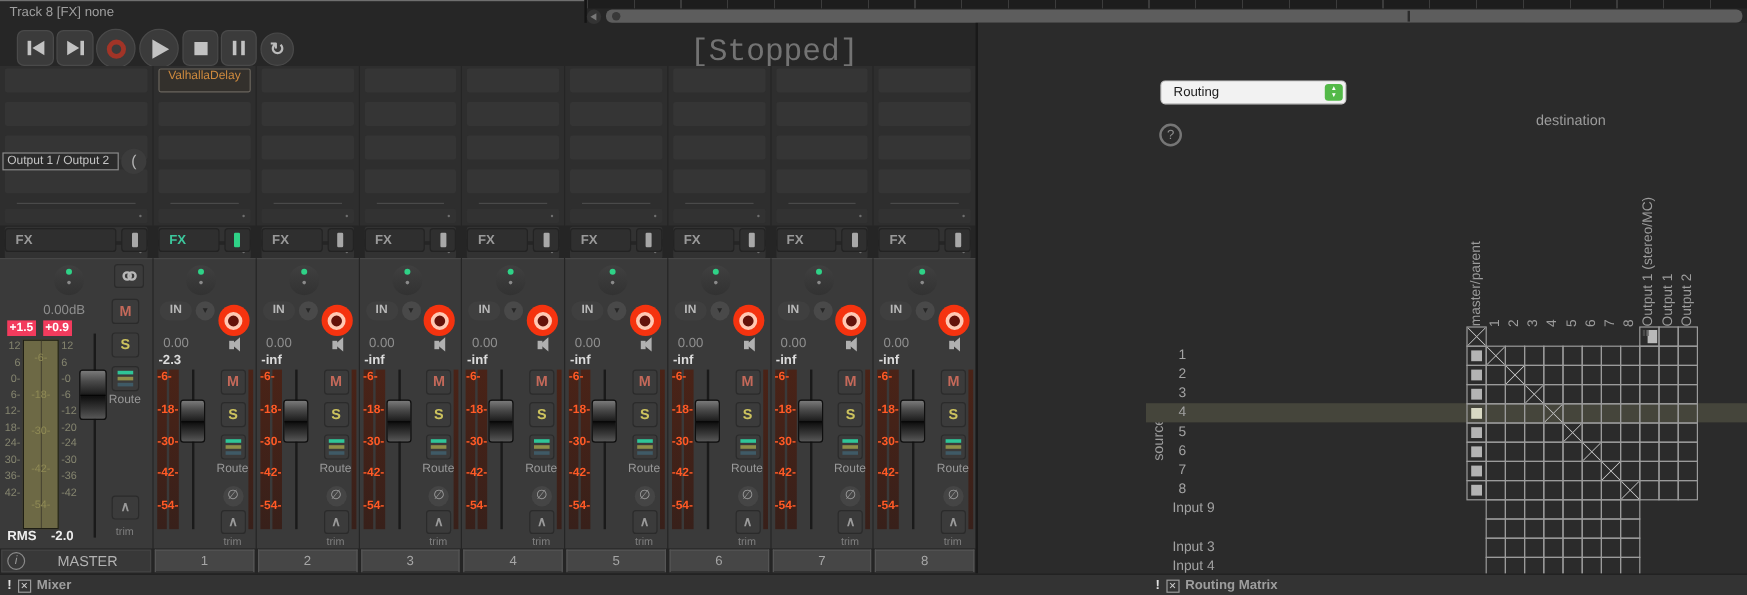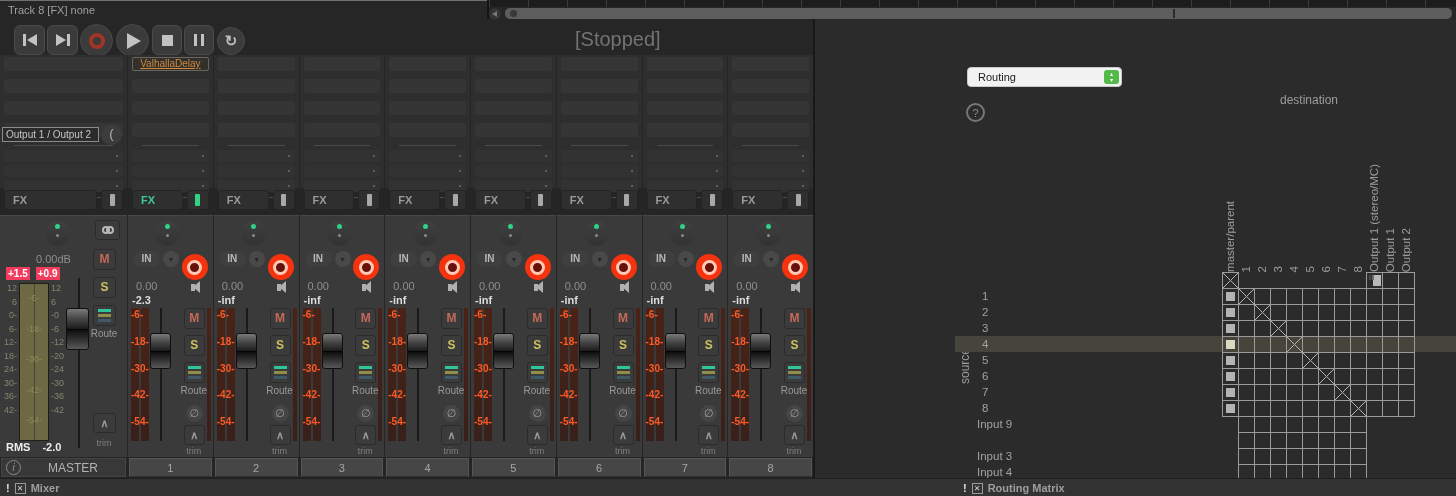--- a/index.html
+++ b/index.html
@@ -25,29 +25,29 @@
           border-radius:6px; display:flex; align-items:center; justify-content:center; gap:1px; }
   .tcirc { border-radius:50% !important; }
   .vbar { width:3px; height:12px; background:#c2c2c2; }
   .tri-r { width:0; height:0; border-left:10px solid #c2c2c2; border-top:6px solid transparent; border-bottom:6px solid transparent; }
   .tri-l { width:0; height:0; border-right:10px solid #c2c2c2; border-top:6px solid transparent; border-bottom:6px solid transparent; }
   .sq { width:11px; height:11px; background:#c2c2c2; }
   .rec-ring { width:16px; height:16px; border:4px solid #a13427; border-radius:50%; }
   .play-tri { width:0; height:0; border-left:14px solid #c2c2c2; border-top:8px solid transparent; border-bottom:8px solid transparent; margin-left:3px; }
   .loop-g { font-size:15px; font-weight:bold; color:#bcbcbc; }
   .time-display { position:absolute; left:224px; top:22px; font-size:30px; color:#8c8c8c; letter-spacing:1px; white-space:nowrap; }
-  .status { position:absolute; left:575px; top:28px; font-size:20px; color:#737373; }
+  .status { position:absolute; left:575px; top:28px; font-size:26px; color:#737373;font-family:Liberation Mono, monospace; }
   .selection { position:absolute; left:1397px; top:31px; font-size:11px; color:#8f8f8f; }
 
   
   .mixer { position:absolute; left:0; top:55px; width:813px; height:423px; background:#252525; }
   .vdiv-mid { position:absolute; left:813px; top:19px; width:2px; height:459px; background:#191919; }
   .strip, .master { position:relative; }
   .slots { position:absolute; left:0; top:0; right:0; height:133px; background:#2e2e2e; }
-  .slotrow { height:14px; margin:2px 4px 8px; background:#353535; border-radius:2px;text-decoration:underline; }
+  .slotrow { height:20px; margin:2px 4px 8px; background:#353535; border-radius:2px; }
   .slotrow.insert { background:#33302c; border:1px solid #6a655d; color:var(--insert_orange,#cf8a3e);
                     font-size:10px; line-height:11px; text-align:center; overflow:hidden; }
   .slotsep { height:1px; background:#4a4a4a; margin:5px 14px 4px; }
   .sendrow { height:12px; margin:3px 4px 0; background:#323232; position:relative; border-radius:2px; }
   .sendrow::after { content:""; position:absolute; right:5px; top:5px; width:2px; height:2px; border-radius:50%; background:#6f6f6f; }
   .fxrow { position:absolute; left:0; right:0; top:135px; height:22px; }
   .fxbtn { position:absolute; left:4px; right:30px; top:0; height:20px; background:#2f2f2f; border:1px solid #232323;
            border-radius:3px; font-size:11px; font-weight:bold; color:#9a9a9a; padding-left:8px; line-height:18px; }
   .fxbtn.on { color:var(--fx_active,#3cc79c); }
   .fxind { position:absolute; right:4px; top:0; width:22px; height:20px; background:#2f2f2f; border:1px solid #232323;

